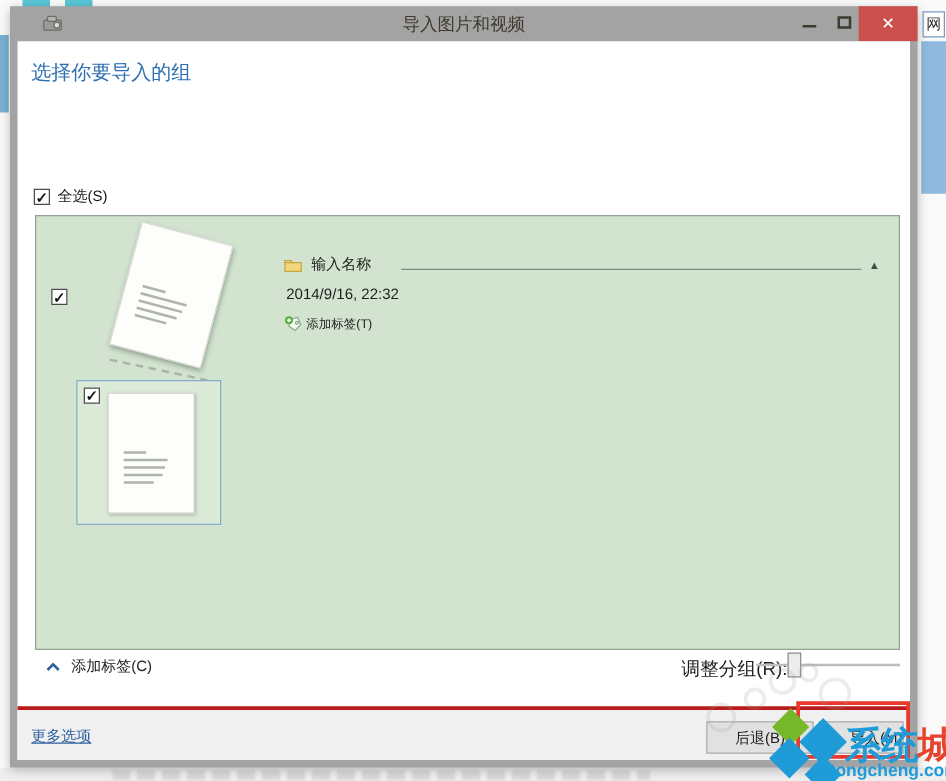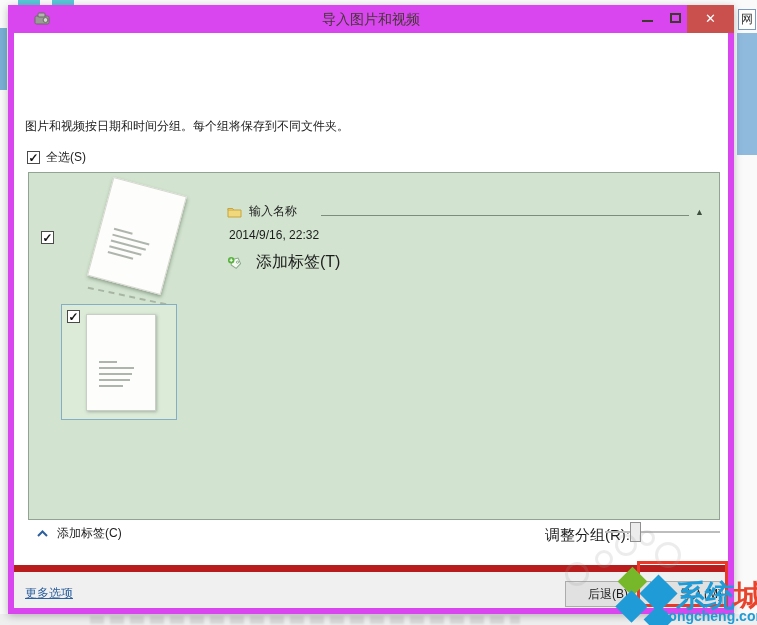--- a/index.html
+++ b/index.html
@@ -13,21 +13,21 @@
   .bg-blur-text { position:absolute; left:90px; top:616px; width:430px; height:8px;
     background:repeating-linear-gradient(90deg,#c9c9c9 0 14px,transparent 14px 20px); opacity:.55; filter:blur(1px); }
   .bg-tab1 { position:absolute; left:18px; top:0; width:22px; height:6px; background:#59c6d6; }
   .bg-tab2 { position:absolute; left:52px; top:0; width:22px; height:6px; background:#59c6d6; }
   .bg-left-strip { position:absolute; left:0; top:28px; width:7px; height:62px; background:#7ab0d4; }
   .bg-right-net { position:absolute; left:738px; top:9px; width:18px; height:21px; border:1px solid #7a9ac0;
     background:#fff; color:#333; font-size:12px; line-height:19px; text-align:center; }
   .bg-right-blue { position:absolute; left:737px; top:33px; width:20px; height:122px; background:#8fbade; }
 
   
-  .dialog { position:absolute; left:8px; top:5px; width:726px; height:609px; background:#d946ef;
+  .dialog { position:absolute; left:8px; top:5px; width:726px; height:609px; background:#a3a3a3;
     box-shadow:0 2px 8px rgba(0,0,0,.25); }
   .titlebar { position:absolute; left:0; top:0; width:100%; height:28px; }
   .title-text { position:absolute; left:0; right:0; top:6px; text-align:center; font-size:14px; color:#3f3a2e; }
   .title-icon { position:absolute; left:26px; top:6px; width:17px; height:15px; }
   .btn-min { position:absolute; left:627px; top:0; width:26px; height:28px; cursor:default; }
   .btn-min .bar { position:absolute; left:7px; top:15px; width:11px; height:2px; background:#3f3a2e; }
   .btn-max { position:absolute; left:655px; top:0; width:26px; height:28px; }
   .btn-max .box { position:absolute; left:7px; top:8px; width:11px; height:10px; border:2px solid #3f3a2e; background:transparent; }
   .btn-close { position:absolute; left:679px; top:0; width:47px; height:28px; background:#c9504c; color:#fff;
     font-size:13px; text-align:center; line-height:28px; }
@@ -49,34 +49,34 @@
     transform:rotate(15deg); box-shadow:1px 2px 4px rgba(60,80,60,.45); border:1px solid #d8d8d2; }
   .thumb-tilt .lines, .thumb-sel .lines { position:absolute; left:18%; top:48%; width:64%; }
   .docline { height:2px; background:#9aa39a; margin-bottom:4px; opacity:.8; }
   .docline.w40 { width:40%; } .docline.w80 { width:80%; } .docline.w70 { width:70%; } .docline.w75 { width:75%; } .docline.w55 { width:55%; }
   .thumb-dash { position:absolute; left:58px; top:122px; width:80px; height:0; border-top:2px dashed #a8b5a5; transform:rotate(12deg); }
 
   .name-row { position:absolute; left:198px; top:30px; display:flex; align-items:center; gap:7px; font-size:12px; color:#1c1c1c; }
   .grp-line { position:absolute; left:292px; top:42px; width:368px; height:1px; background:#7d8d7d; }
   .grp-collapse { position:absolute; left:666px; top:34px; font-size:9px; color:#3f4f3f; cursor:default; }
   .datetime { position:absolute; left:200px; top:55px; font-size:12px; color:#1c1c1c; }
-  .tag-row { position:absolute; left:198px; top:79px; display:flex; align-items:center; gap:14px; font-size:16px; color:#1c1c1c; }
+  .tag-row { position:absolute; left:198px; top:79px; display:flex; align-items:center; gap:3px; font-size:10px; color:#1c1c1c; }
 
   .sel-box { position:absolute; left:32px; top:131px; width:116px; height:116px; background:#dcead8; border:1px solid #85aec6; }
   .sel-box .checkbox { position:absolute; left:5px; top:5px; }
   .thumb-sel { position:absolute; left:24px; top:9px; width:70px; height:97px; background:#fdfdfb; border:1px solid #c9cec7;
     box-shadow:1px 1px 3px rgba(60,80,60,.35); }
 
   .collapse-all { position:absolute; left:23px; top:492px; display:flex; align-items:center; gap:9px; font-size:12px; color:#1c1c1c; cursor:default; }
   .adjust-label { position:absolute; left:531px; top:493px; font-size:15px; color:#1c1c1c; }
   .slider { position:absolute; left:591px; top:488px; width:115px; height:22px; }
   .slider .track { position:absolute; left:0; top:10px; width:115px; height:2px; background:#bdbdbd; }
   .slider .thumb { position:absolute; left:25px; top:1px; width:11px; height:20px; background:#ececec; border:1px solid #8f8f8f; }
 
-  .footer { position:absolute; left:0; top:532px; width:714px; height:43px; background:#f0f0f0; border-top:7px solid #b91c1c; }
+  .footer { position:absolute; left:0; top:532px; width:714px; height:43px; background:#f0f0f0; border-top:3px solid #b91c1c; }
   .more-link { position:absolute; left:11px; top:13px; font-size:12px; color:#2b5f9e; text-decoration:underline; cursor:pointer; }
   .w-btn { position:absolute; top:9px; height:26px; background:#e1e1e1; border:1px solid #acacac; font-size:12px;
     color:#1c1c1c; text-align:center; line-height:24px; font-family:"Liberation Sans",sans-serif; }
   .btn-back { left:551px; width:86px; }
   .btn-import { left:641px; width:68px;text-align:right; }
 
   
   .red-box { position:absolute; left:637px; top:561px; width:91px; height:46px; border:3px solid #e8392b; z-index:40; }
 
   .baidu-faint { position:absolute; left:555px; top:528px; width:180px; height:70px; opacity:.18; z-index:41; pointer-events:none; }
@@ -117,21 +117,21 @@
       <div class="btn-min">
           <div class="bar"></div>
         </div>
       <div class="btn-max">
           <div class="box"></div>
         </div>
       <div class="btn-close"><span>✕</span></div>
     </div>
 
     <div class="inner">
-      <div class="note">图片和视频按日期和时间分组。每个组将保存到不同文件夹。</div>
+      <div class="heading">选择你要导入的组</div>
 
       <div class="selectall">
         <span class="checkbox">✓</span>
         <span>全选(S)</span>
       </div>
 
       <div class="panel">
         <span class="checkbox grp-check">✓</span>
 
         <div class="thumb-tilt">

